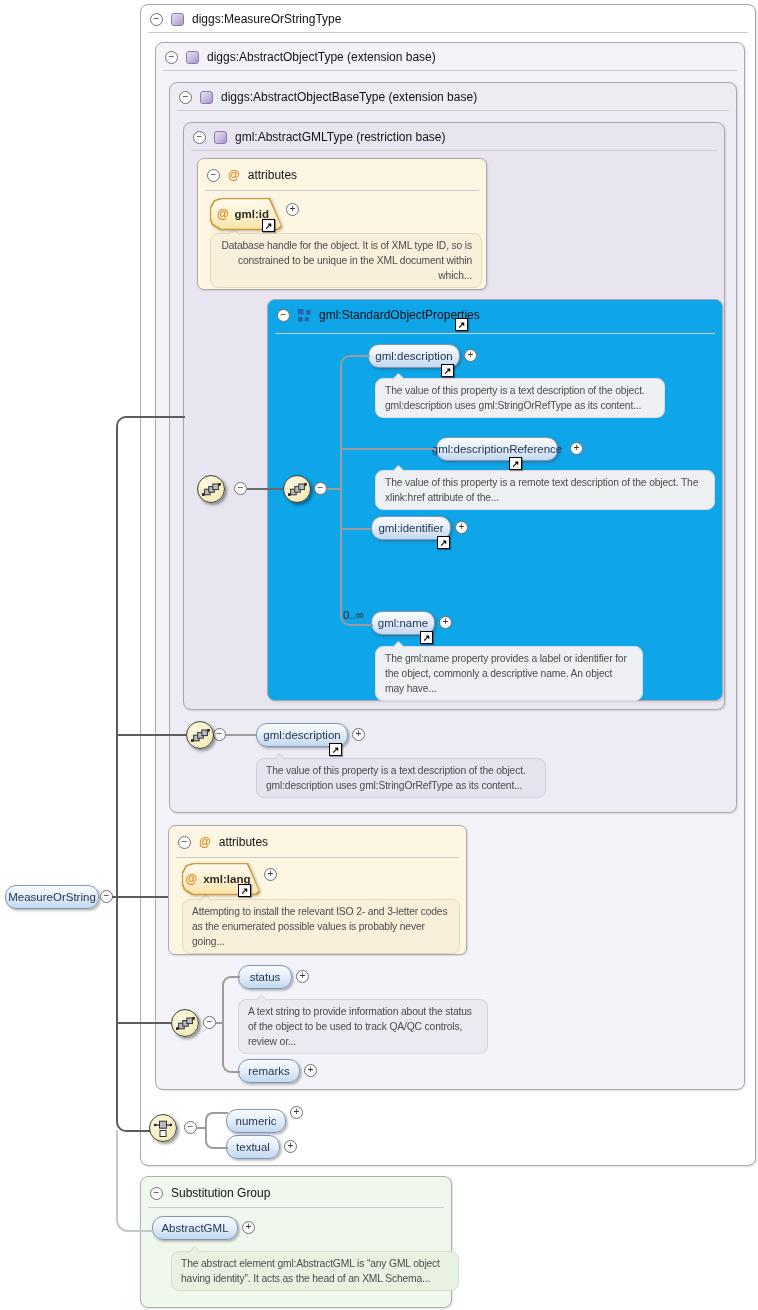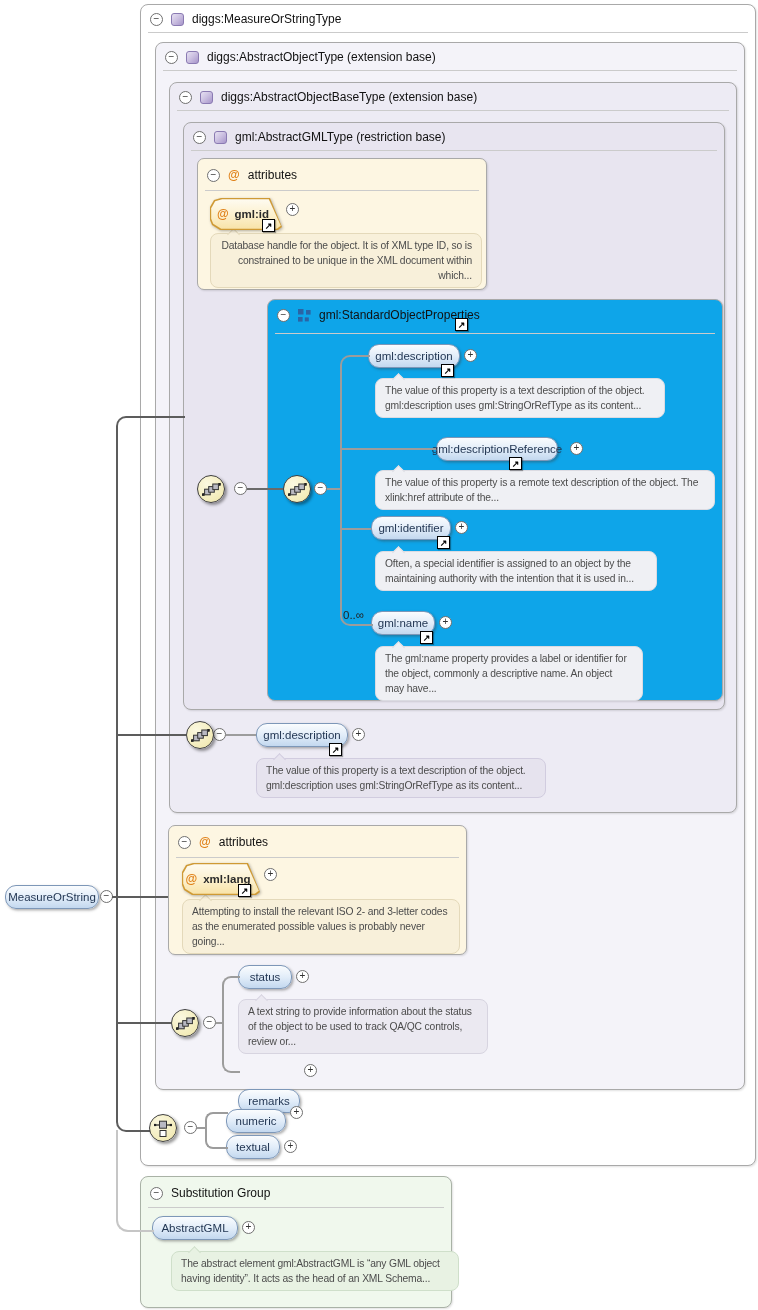--- a/index.html
+++ b/index.html
@@ -143,21 +143,20 @@
     </div>
     <div class="hline" style="top:30px;"></div>
   </div>
 
   <div class="ann ann-cream" style="left:210px;top:233px;width:272px;text-align:right;">Database handle for the object. It is of XML type ID, so is constrained to be unique in the XML document within which...</div>
 
   <div class="ann ann-lav1" style="left:375px;top:378px;width:290px;">The value of this property is a text description of the object. gml:description uses gml:StringOrRefType as its content...</div>
 
   <div class="ann ann-lav1" style="left:375px;top:470px;width:340px;">The value of this property is a remote text description of the object. The xlink:href attribute of the...</div>
 
-  <div class="ann ann-lav1" style="left:375px;top:551px;width:282px;">Often, a special identifier is assigned to an object by the maintaining authority with the intention that it is used in...</div>
 
   <div class="ann ann-lav1" style="left:375px;top:646px;width:268px;">The gml:name property provides a label or identifier for the object, commonly a descriptive name. An object may have...</div>
 
   <div class="ann ann-lav2" style="left:256px;top:758px;width:290px;">The value of this property is a text description of the object. gml:description uses gml:StringOrRefType as its content...</div>
 
   <div class="ann ann-cream" style="left:182px;top:899px;width:278px;">Attempting to install the relevant ISO 2- and 3-letter codes as the enumerated possible values is probably never going...</div>
 
   <div class="ann ann-lav3" style="left:238px;top:999px;width:250px;">A text string to provide information about the status of the object to be used to track QA/QC controls, review or...</div>
 
   <div class="ann ann-green" style="left:152px;top:1251px;width:288px;">The abstract element gml:AbstractGML is “any GML object having identity”. It acts as the head of an XML Schema...</div>
@@ -268,21 +267,21 @@
   <span class="plus-ic abs" style="left:439px;top:616px;"></span>
   <span class="link-ic" style="left:420px;top:631px;"></span>
 
   <div class="pill" style="left:256px;top:723px;width:92px;">gml:description</div>
   <span class="plus-ic abs" style="left:352px;top:728px;"></span>
   <span class="link-ic" style="left:329px;top:743px;"></span>
 
   <div class="pill" style="left:238px;top:965px;width:54px;">status</div>
   <span class="plus-ic abs" style="left:296px;top:970px;"></span>
 
-  <div class="pill" style="left:238px;top:1089px;width:62px;text-align:right;">remarks</div>
+  <div class="pill" style="left:238px;top:1059px;width:62px;text-align:right;">remarks</div>
   <span class="plus-ic abs" style="left:304px;top:1064px;"></span>
 
   <div class="pill" style="left:226px;top:1101px;width:60px;margin-top:8px;">numeric</div>
   <span class="plus-ic abs" style="left:290px;top:1106px;"></span>
 
   <div class="pill" style="left:226px;top:1135px;width:54px;">textual</div>
   <span class="plus-ic abs" style="left:284px;top:1140px;"></span>
 
   <div class="pill" style="left:5px;top:885px;width:94px;">MeasureOrString</div>
   <span class="minus-ic abs" style="left:100px;top:890px;"></span>

